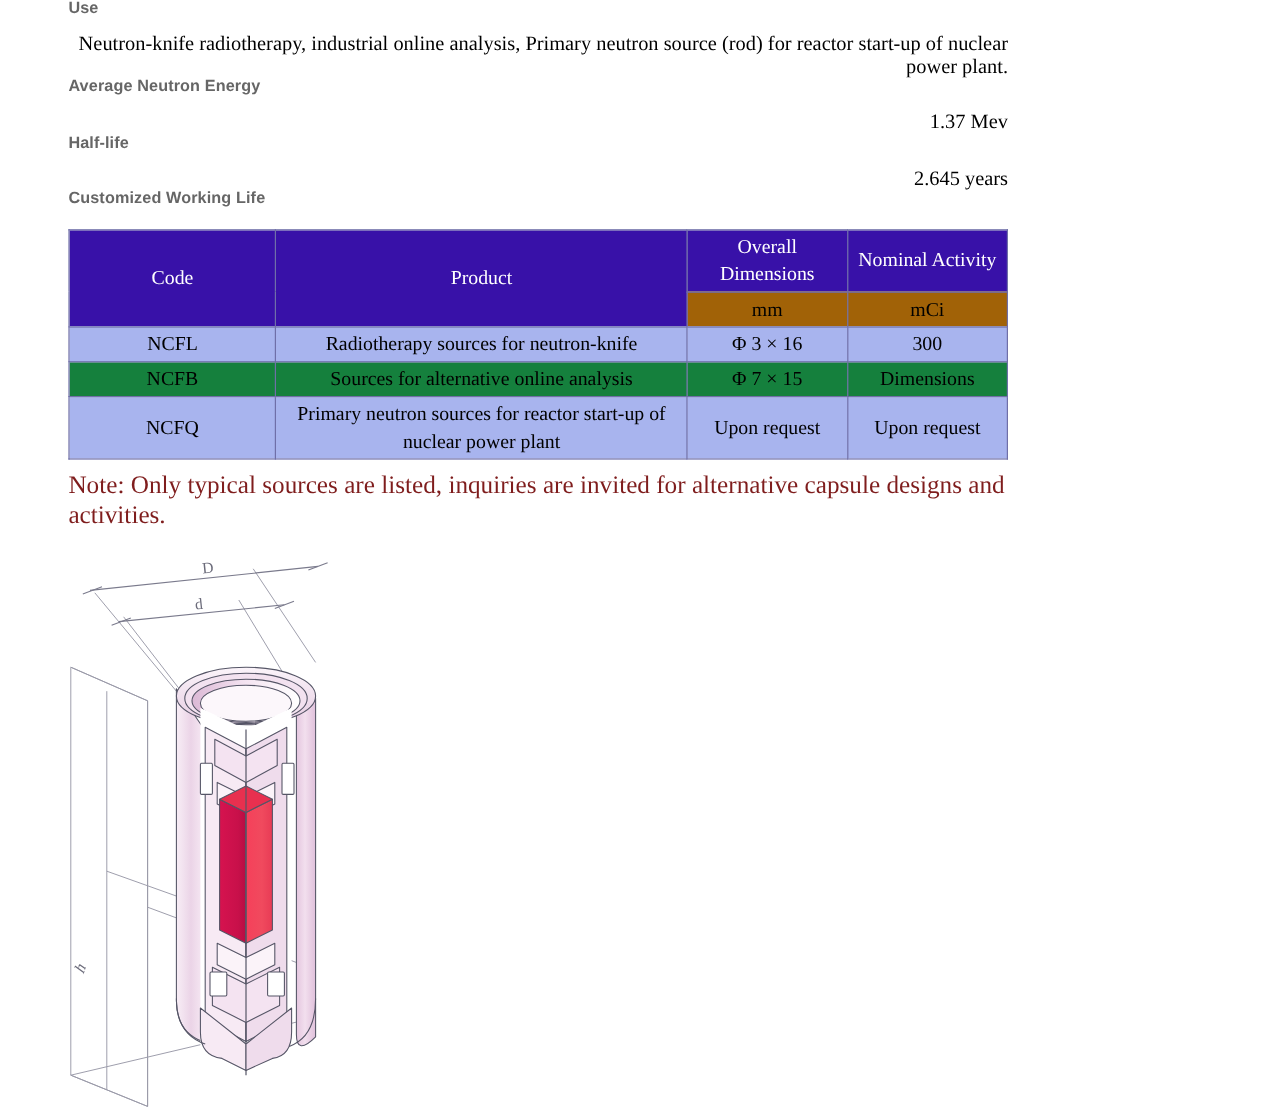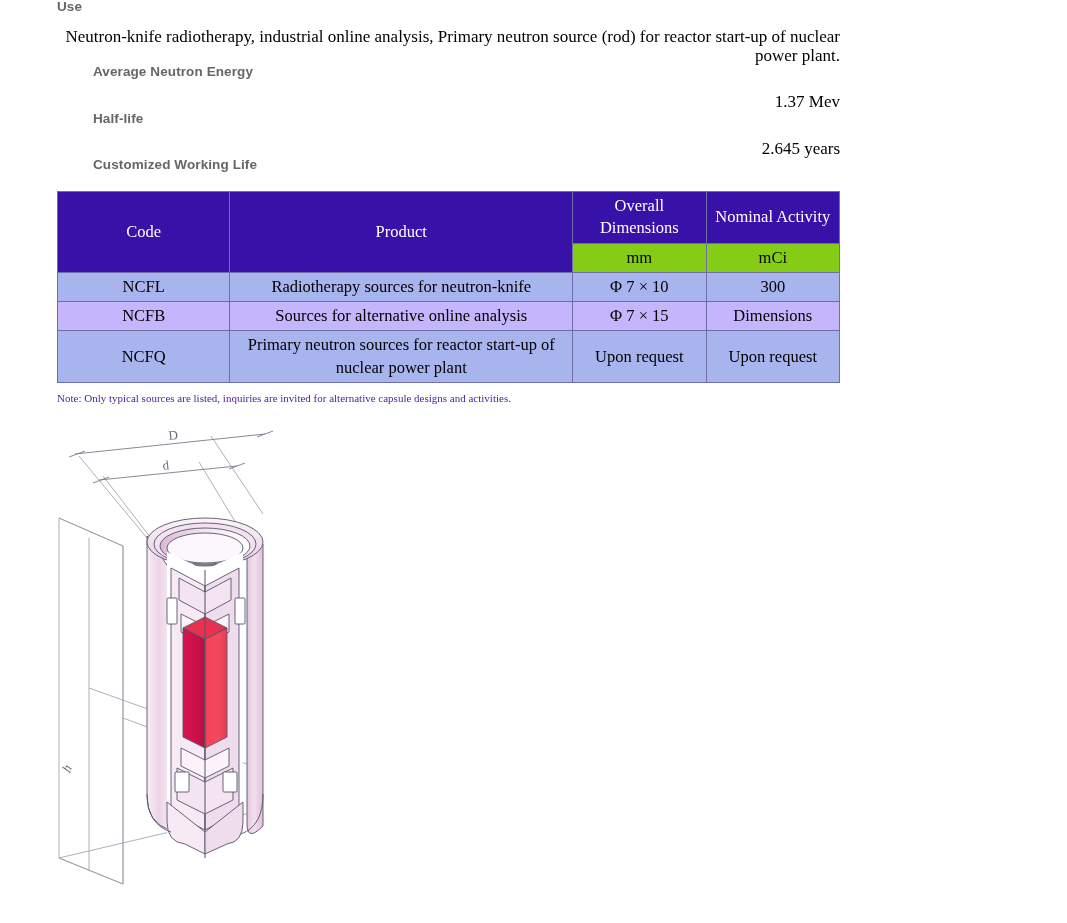--- a/index.html
+++ b/index.html
@@ -35,21 +35,21 @@
     font-family: "Liberation Serif", serif;
     font-size: 17px;
     color: #000000;
     line-height: 1.1;
     margin: 0;
   }
   #spec-list > div.spec-label { margin-top: 0; }
 
   
   .s-label-0 { margin-top: 4px; }
-  .gap-label { margin-top: 17px; margin-left: 36px; }
+  .gap-label { margin-top: 17px; }
   .gap-value { margin-top: 13px; text-align: right; }
 
   
   table.product-table {
     border-collapse: collapse;
     margin-top: 18px;
     margin-left: 0px;
     border: 1px solid #4a4a8a;
     table-layout: fixed;
     font-family: "Liberation Serif", serif;
@@ -63,39 +63,39 @@
     font-weight: normal;
     padding: 3px 6px;
     line-height: 1.35;
   }
   table.product-table thead th {
     background: #3811A8;
     color: #ffffff;
     border-color: #6f6fa8;
   }
   table.product-table thead th.unit-cell {
-    background: #84cc16;
+    background: #a16207;
     color: #000000;
   }
   tr.row-alt td {
     background: #A8B4EE;
   }
   tr.row-plain td {
-    background: #c4b5fd;
+    background: #15803d;
   }
   .col-code   { width: 174px; }
   .col-prod   { width: 346px; }
   .col-dim    { width: 134px; }
   .col-act    { width: 134px; }
 
   .note-line {
     font-family: "Liberation Serif", serif;
-    font-size: 11px;
+    font-size: 21px;
     margin-top: 9px;
-    color: #4c1d95;
+    color: #7f1d1d;
   }
 
   
   .diagram-wrap {
     margin-top: 14px;
     margin-left: -6px;
     width: 320px;
     height: 470px;
   }
   .diagram-wrap svg { display: block; }
@@ -135,21 +135,21 @@
       </tr>
       <tr>
         <th class="unit-cell">mm</th>
         <th class="unit-cell">mCi</th>
       </tr>
     </thead>
     <tbody>
       <tr class="row-alt">
         <td>NCFL</td>
         <td>Radiotherapy sources for neutron-knife</td>
-        <td>Φ 7 × 10</td>
+        <td>Φ 3 × 16</td>
         <td>300</td>
       </tr>
       <tr class="row-plain">
         <td>NCFB</td>
         <td>Sources for alternative online analysis</td>
         <td>Φ 7 × 15</td>
         <td>Dimensions</td>
       </tr>
       <tr class="row-alt">
         <td>NCFQ</td>

